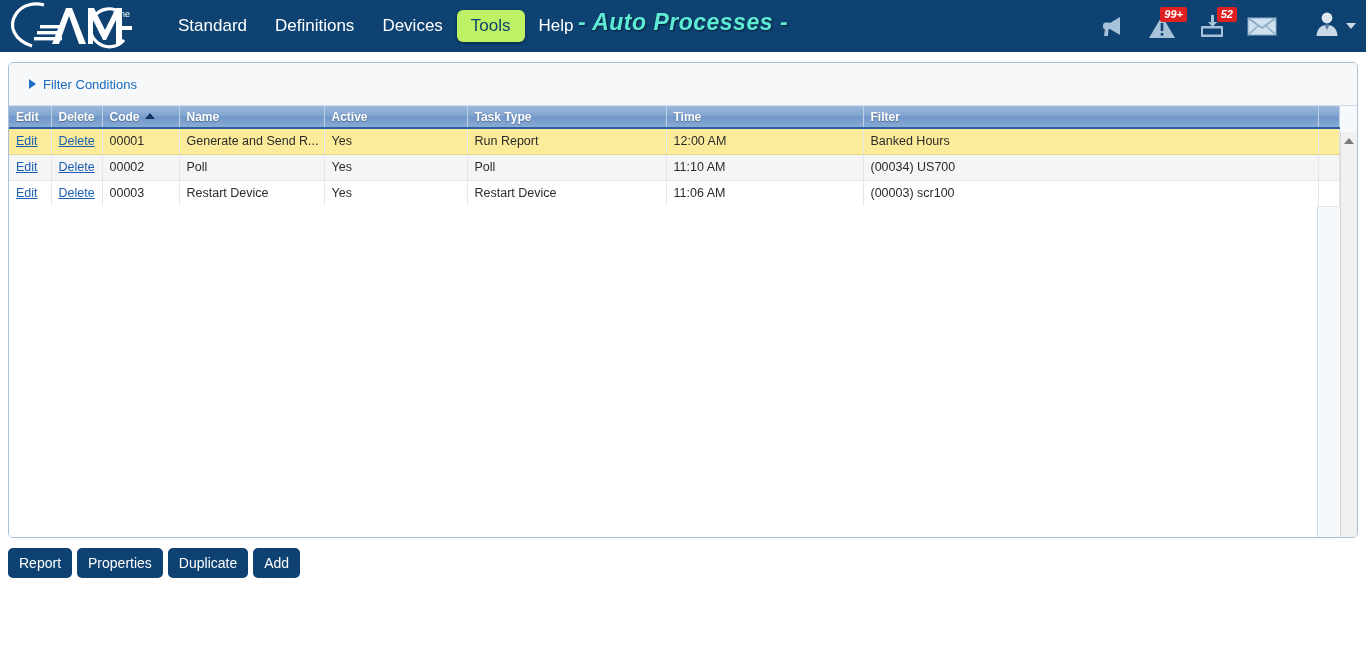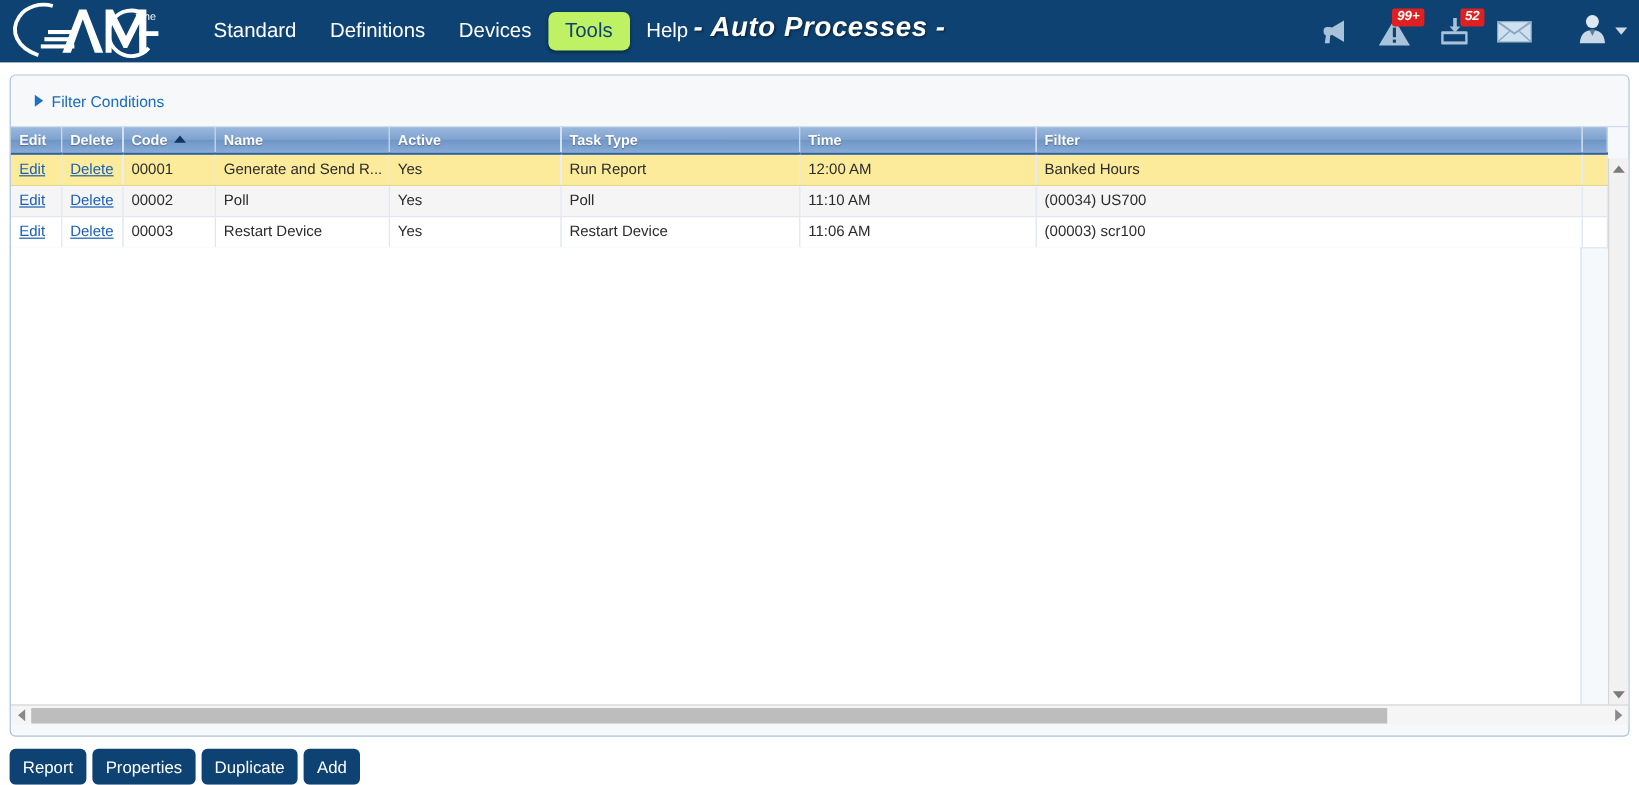--- a/index.html
+++ b/index.html
@@ -47,21 +47,21 @@
     background: #bef264;
     color: #0d4272;
     box-shadow: 0 1px 3px rgba(0,0,0,0.45);
   }
 
   #pagetitle {
     position: absolute;
     left: 0; right: 0;
     top: 9px;
     text-align: center;
-    color: #ffffff;
+    color: #5eead4;
     font-size: 23px;
     font-style: italic;
     font-weight: bold;
     letter-spacing: 0.5px;
     text-shadow: 1px 1px 2px rgba(0,0,0,0.55);
     pointer-events: none;
   }
 
   #topicons {
     position: absolute;
@@ -104,21 +104,21 @@
   
   #content {
     padding: 10px 8px 0 8px;
     height: 602px;
     background: #ffffff;
   }
   #panel {
     border: 1px solid #a9c0d8;
     border-radius: 5px;
     background: #f6f9fc;
-    height: 552px;
+    height: 476px;
     overflow: hidden;
     position: relative;
   }
 
   
   #filterbar {
     height: 43px;
     background: #f6f8fa;
     border-bottom: 1px solid #cfdceb;
     display: flex;

